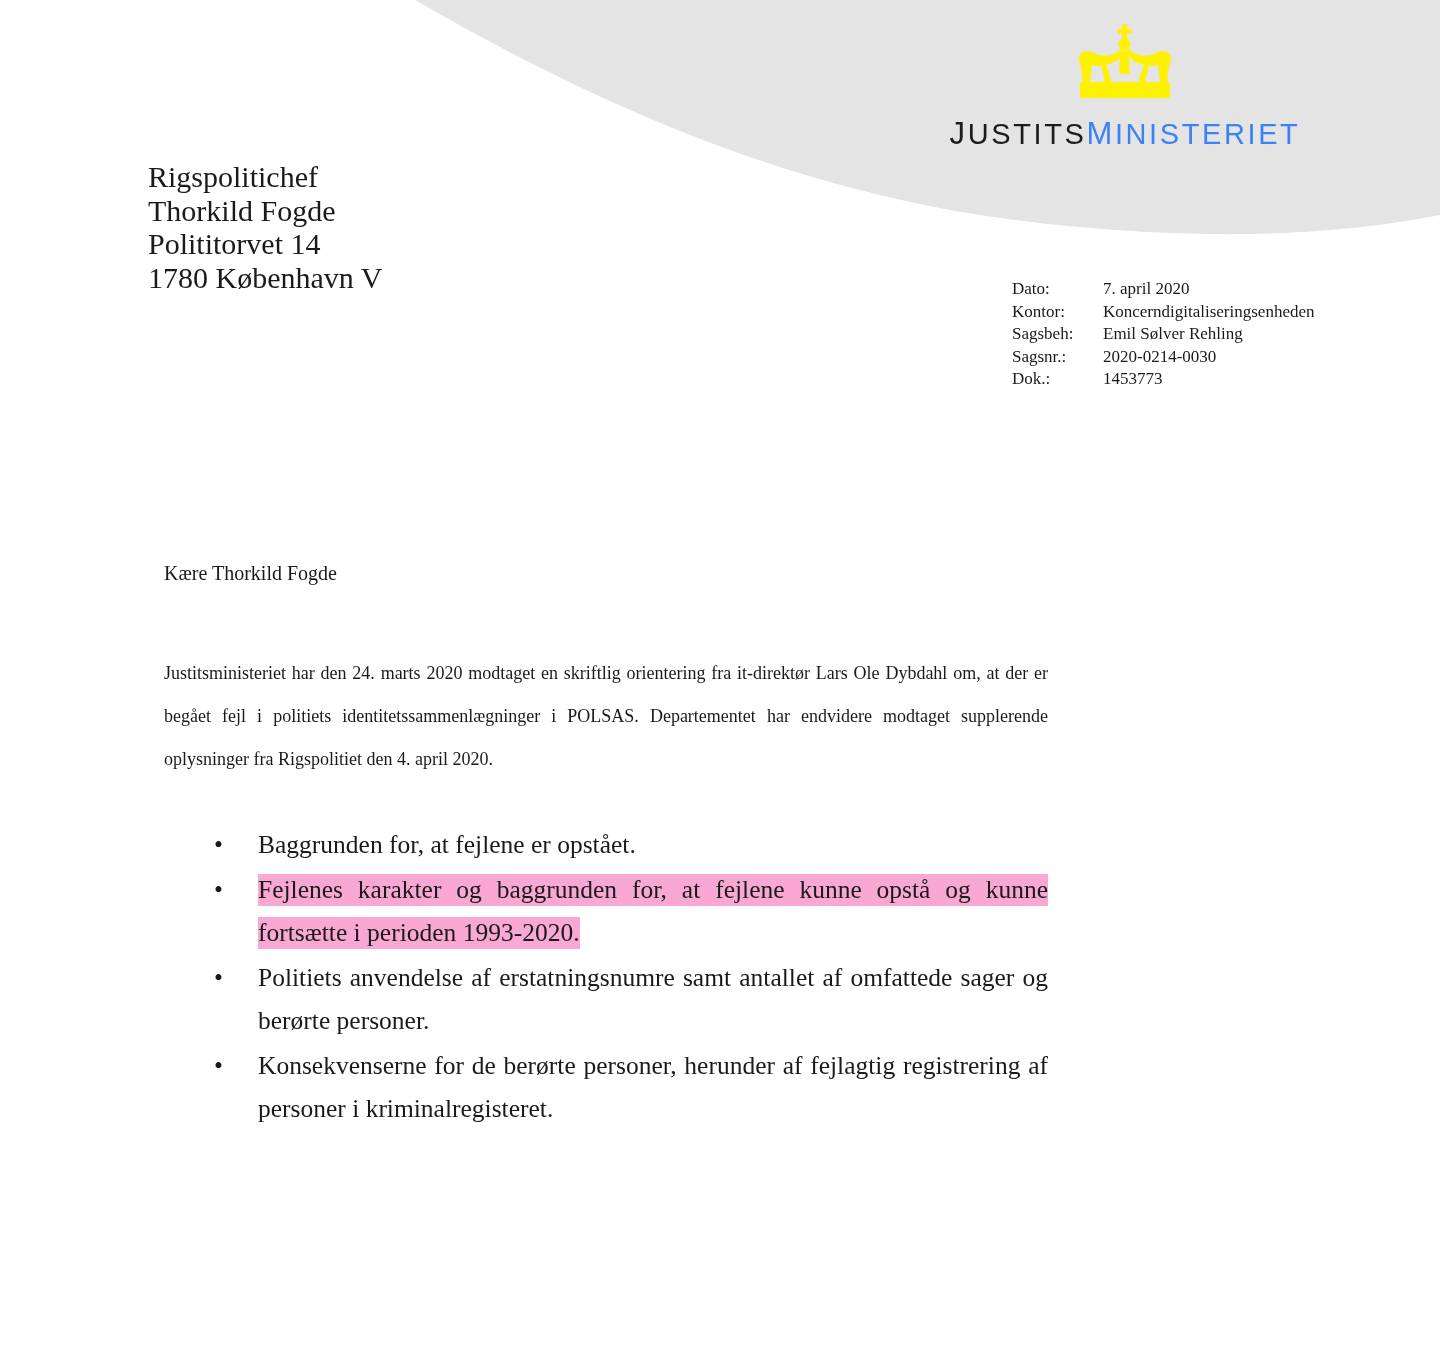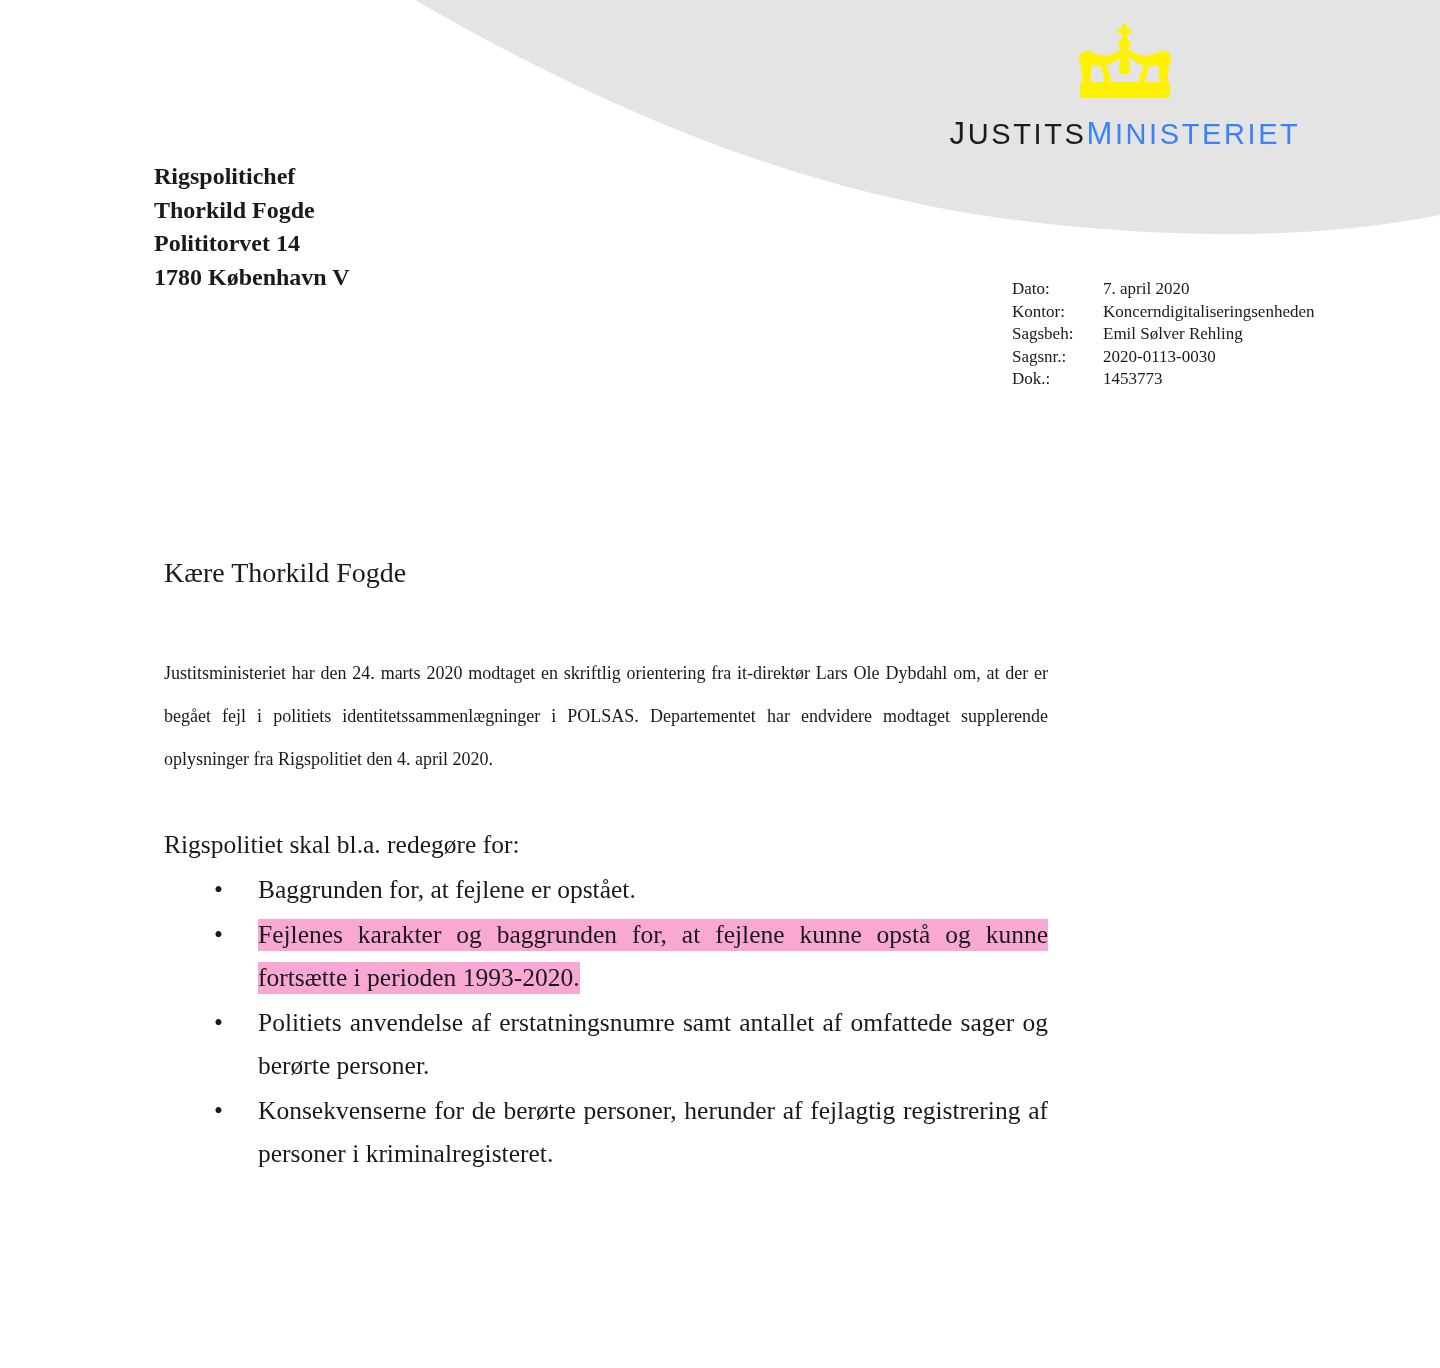--- a/index.html
+++ b/index.html
@@ -60,26 +60,25 @@
   .logo-wordmark .wm-light {
     color: #3b82f6;
     font-weight: 400;
   }
   .wm-cap { font-size: 31px; }
   .wm-small { font-size: 29px; }
 
   
   .address {
     position: absolute;
-    left: 154px;
+    left: 148px;
     top: 160px;
-    font-size: 24px;
+    font-size: 30px;
     line-height: 33.5px;
     white-space: nowrap;
-    font-weight: bold;
   }
 
   
   .meta {
     position: absolute;
     left: 1012px;
     top: 278px;
     font-size: 17px;
     line-height: 22.5px;
     border-collapse: collapse;
@@ -95,21 +94,21 @@
   }
 
   
   .body-area {
     position: absolute;
     left: 164px;
     top: 556px;
     width: 884px;
   }
   .salutation {
-    font-size: 28px;
+    font-size: 20px;
     line-height: 34px;
     margin: 0 0 62px 0;
   }
   .para {
     font-size: 18px;
     line-height: 43px;
     text-align: justify;
     text-justify: inter-word;
     margin: 0 0 42px 0;
     hyphens: manual;
@@ -205,37 +204,36 @@
     <tr>
       <td class="meta-label">Kontor:</td>
       <td class="meta-value">Koncerndigitaliseringsenheden</td>
     </tr>
     <tr>
       <td class="meta-label">Sagsbeh:</td>
       <td class="meta-value">Emil Sølver Rehling</td>
     </tr>
     <tr>
       <td class="meta-label">Sagsnr.:</td>
-      <td class="meta-value">2020-0113-0030</td>
+      <td class="meta-value">2020-0214-0030</td>
     </tr>
     <tr>
       <td class="meta-label">Dok.:</td>
       <td class="meta-value">1453773</td>
     </tr>
   </tbody>
 </table>
 
 <div class="body-area">
 
   <p class="salutation">Kære Thorkild Fogde</p>
 
   <p class="para">Justitsministeriet har den 24. marts 2020 modtaget en skriftlig orientering fra it-direktør Lars Ole Dybdahl om, at der er begået fejl i politiets identitetssammenlægninger i POLSAS. Departementet har endvidere modtaget supplerende oplysninger fra Rigspolitiet den 4. april 2020.</p>
 
 
-  <p class="lead-in">Rigspolitiet skal bl.a. redegøre for:</p>
 
   <ul class="bullets">
     <li class="li-nojustify">
       <span>Baggrunden for, at fejlene er opstået.</span>
     </li>
     <li>
       <span class="hl">Fejlenes karakter og baggrunden for, at fejlene kunne opstå og kunne fortsætte i perioden 1993-2020.</span>
     </li>
     <li>
       <span>Politiets anvendelse af erstatningsnumre samt antallet af omfattede sager og berørte personer.</span>

